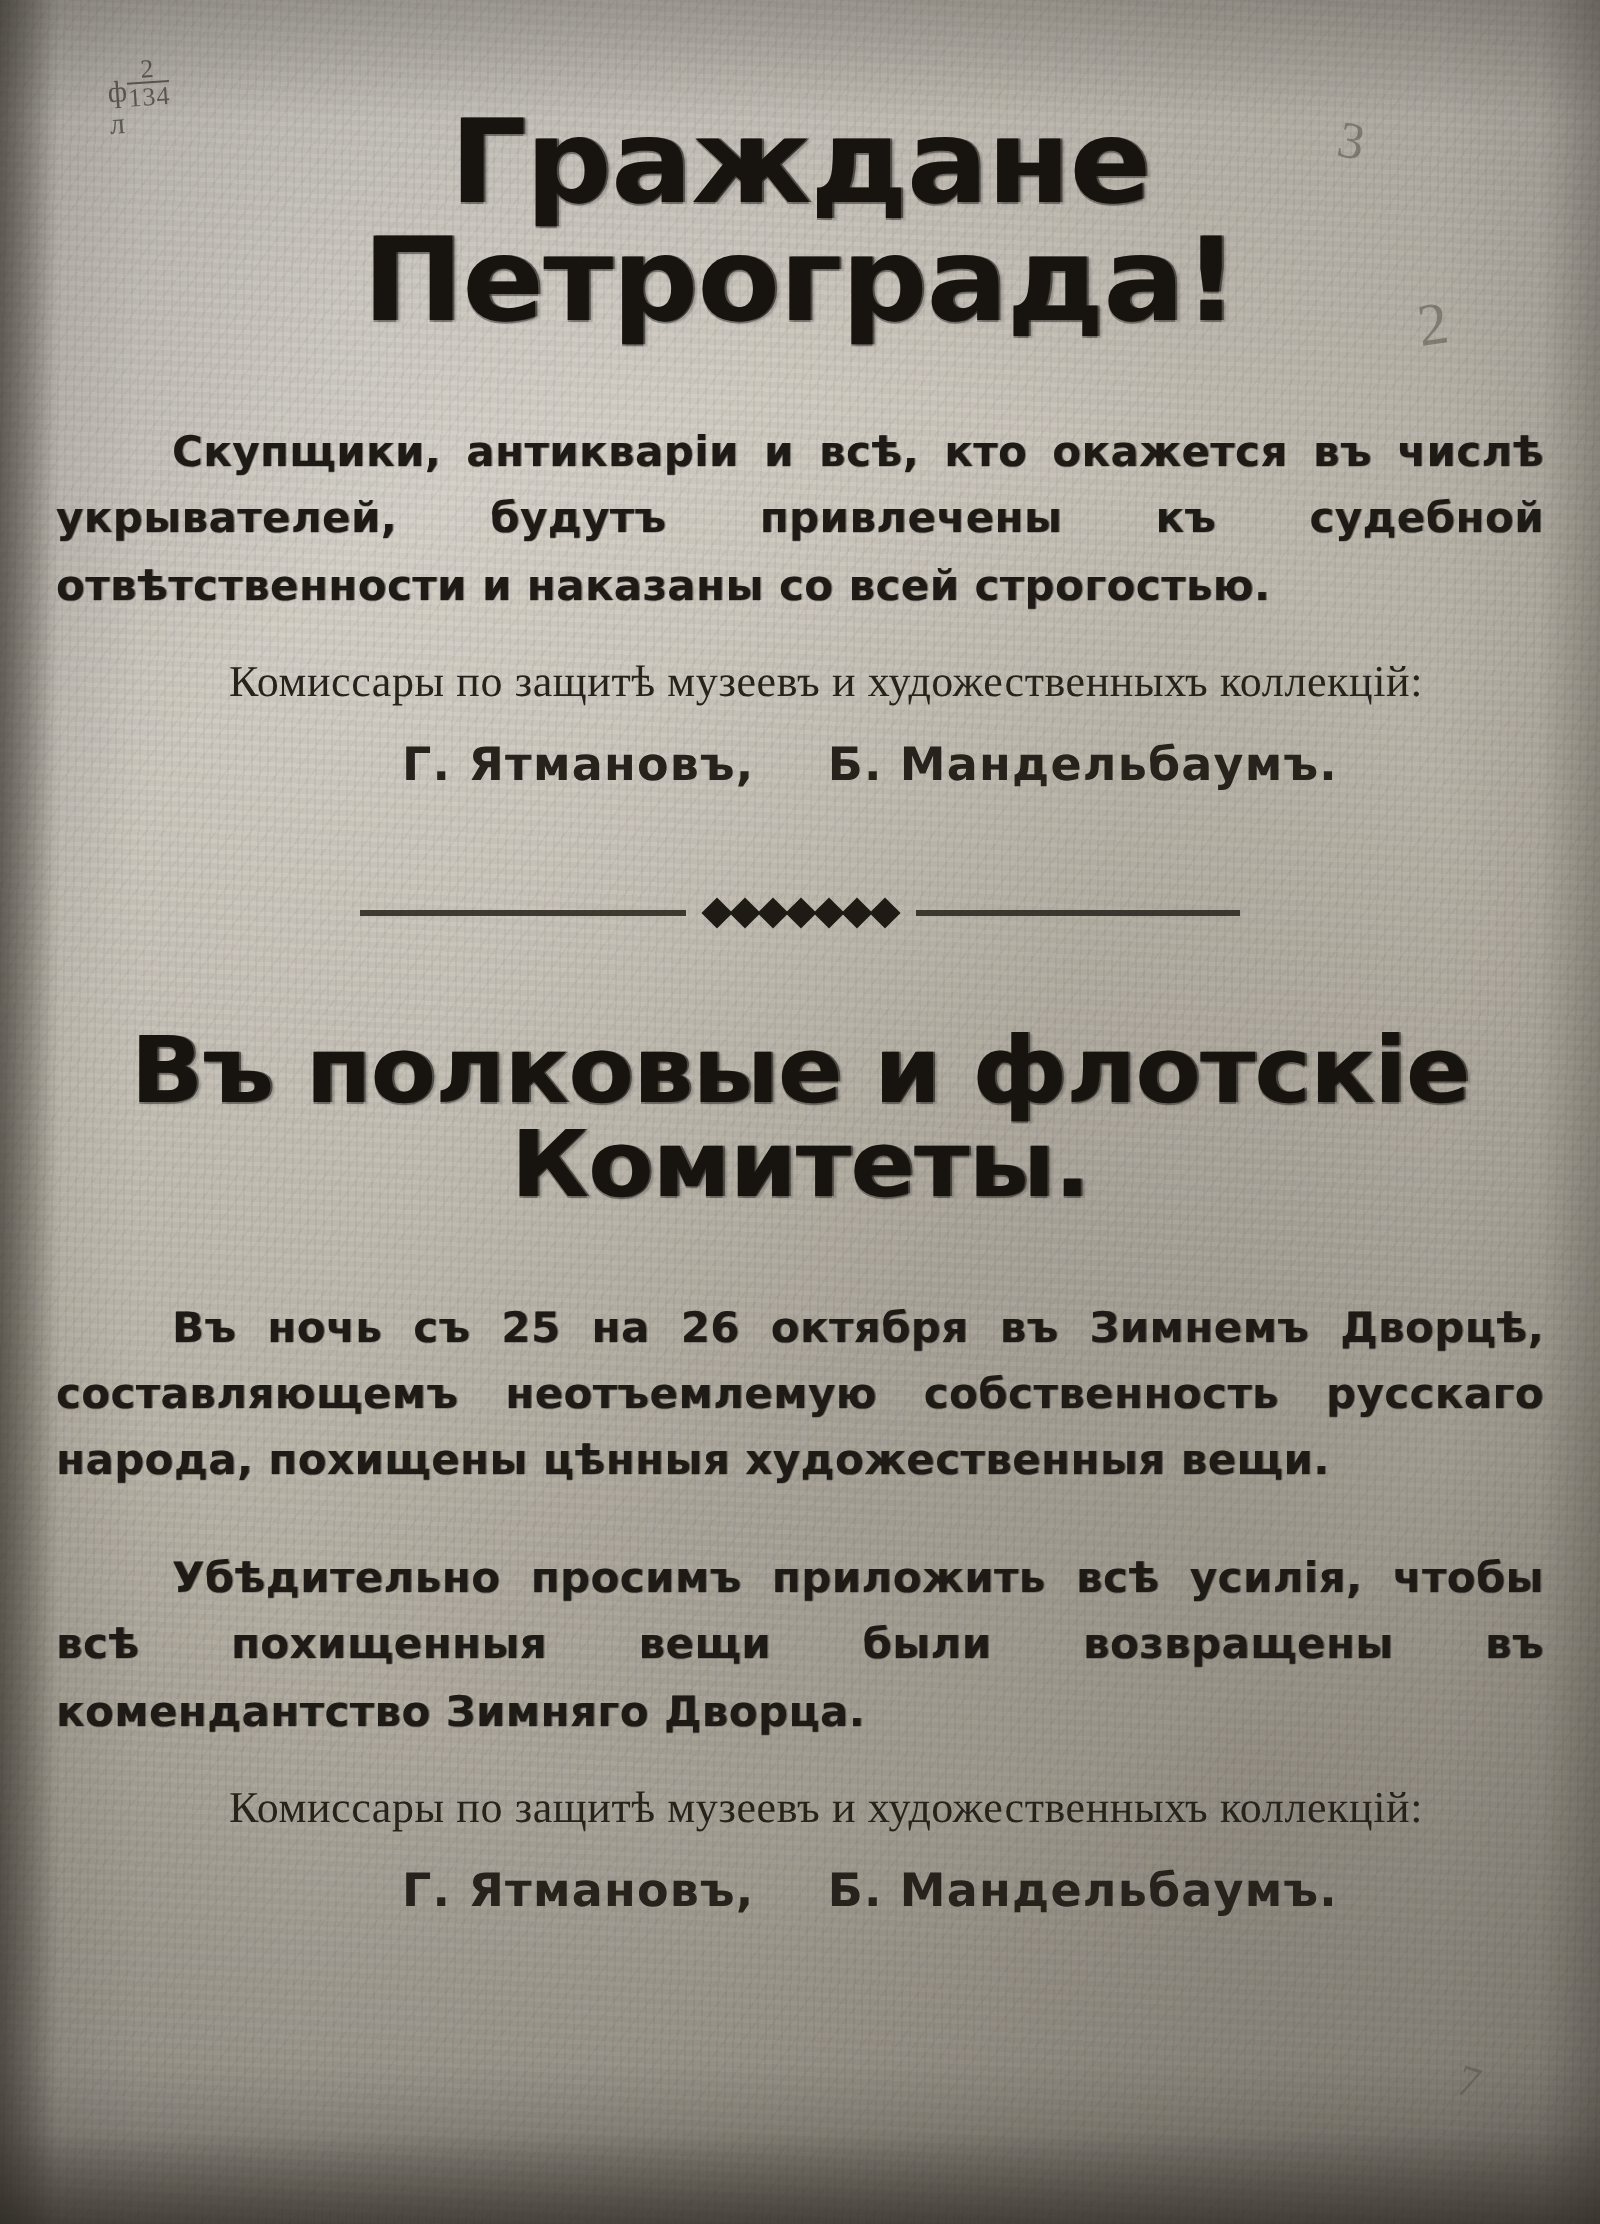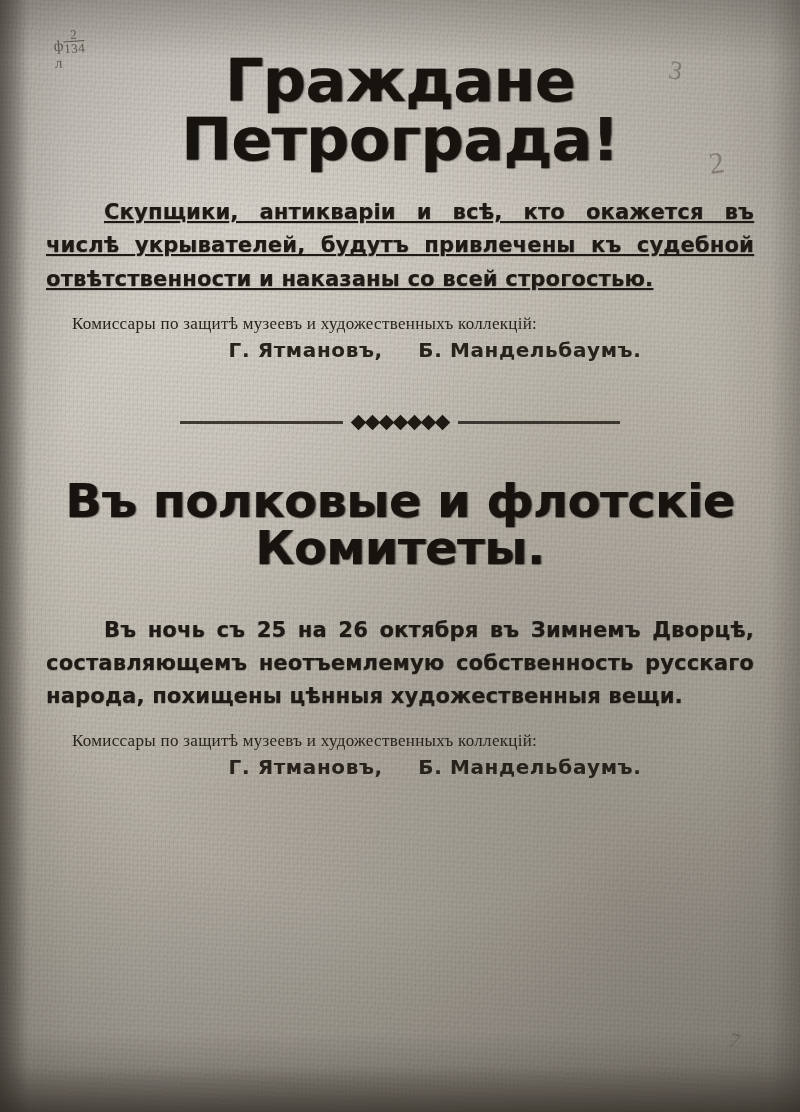--- a/index.html
+++ b/index.html
@@ -43,21 +43,21 @@
       linear-gradient(90deg, rgba(40,36,30,0.30) 0px, rgba(40,36,30,0.05) 26px, rgba(0,0,0,0) 70px),
       linear-gradient(270deg, rgba(40,36,30,0.28) 0px, rgba(40,36,30,0.05) 30px, rgba(0,0,0,0) 80px),
       linear-gradient(180deg, rgba(40,36,30,0.22) 0px, rgba(0,0,0,0) 60px),
       linear-gradient(0deg, rgba(40,36,30,0.30) 0px, rgba(0,0,0,0) 80px);
     pointer-events: none;
   }
 
   .sheet {
     position: absolute;
     inset: 0;
-    padding: 0 46px;
+    padding: 0 28px;
     box-sizing: border-box;
     z-index: 3;
   }
 
   
   .annotation {
     position: absolute;
     left: 54px;
     top: 12px;
     font-family: "Liberation Serif", serif;
@@ -118,41 +118,41 @@
     font-weight: 700;
     font-size: 21px;
     line-height: 1.58;
     text-align: justify;
     text-indent: 58px;
     color: #221f1a;
     text-shadow: 0.6px 0 0 rgba(25,22,18,.40), 0 0.6px 0 rgba(25,22,18,.22);
     letter-spacing: .2px;
   }
   .body-block.p1 { margin-top: 34px; }
-  .body-block.p2 { margin-top: 26px; text-decoration: underline; }
+  .body-block.p2 { margin-top: 40px; }
   .body-block.p3 { margin-top: 42px; }
   .body-block.p4 { margin-top: 26px; }
 
   .sign-block {
     margin-top: 18px;
     font-family: "Liberation Serif", serif;
     color: #2a261f;
   }
   .sign-role {
-    font-size: 17px;
-    text-align: left;
+    font-size: 22px;
+    text-align: center;
     letter-spacing: .3px;
     margin-left: 26px;
   }
   .sign-names {
-    margin-top: 4px;
+    margin-top: 16px;
     text-align: center;
     font-family: "DejaVu Sans", sans-serif;
     font-weight: 700;
-    font-size: 20px;
+    font-size: 23px;
     letter-spacing: .6px;
     padding-left: 70px;
   }
   .sign-names .nm { margin: 0 14px; }
 
   .divider {
     display: flex;
     align-items: center;
     justify-content: center;
     gap: 0;
@@ -243,20 +243,21 @@
         <i></i>
         <i></i>
       </span>
       <span class="bar"></span>
     </div>
 
     <section class="section2">
       <h1 class="headline second">Въ полковые и флотскіе Комитеты.</h1>
 
       <p class="body-block p3">Въ ночь съ 25 на 26 октября въ Зимнемъ Дворцѣ, составляющемъ неотъемлемую собственность русскаго народа, похищены цѣнныя художественныя вещи.</p>
+      <p class="body-block p4">Убѣдительно просимъ приложить всѣ усилія, чтобы всѣ похищенныя вещи были возвращены въ комендантство Зимняго Дворца.</p>
 
       <div class="sign-block">
         <div class="sign-role">Комиссары по защитѣ музеевъ и художественныхъ коллекцій:</div>
         <div class="sign-names">
           <span class="nm">Г. Ятмановъ,</span>
           <span class="nm">Б. Мандельбаумъ.</span>
         </div>
       </div>
     </section>
 

